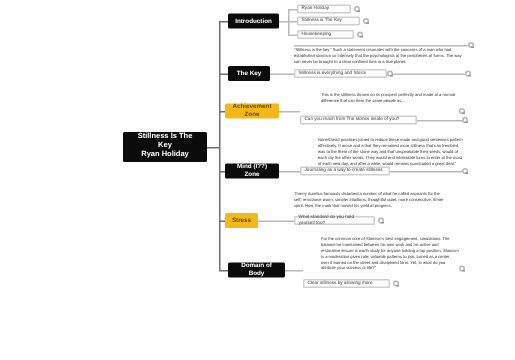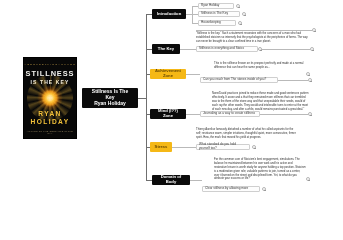--- a/index.html
+++ b/index.html
@@ -120,29 +120,20 @@
   .knob:after{
     content:"";position:absolute;left:1px;top:1.5px;
     width:2px;height:.5px;background:#9a9a9a;
   }
 </style>
 </head>
 <body>
 
 <div id="canvas">
 
-  <div class="cover">
-    <div class="c-top">A  B E S T S E L L I N G  A U T H O R</div>
-    <div class="c-t1">STILLNESS</div>
-    <div class="c-t2">IS THE KEY</div>
-    <div class="burst"></div>
-    <div class="c-a1">RYAN</div>
-    <div class="c-a2">HOLIDAY</div>
-    <div class="c-bot">AUTHOR OF THE OBSTACLE IS THE WAY</div>
-  </div>
 
   <div class="node root" style="left:82px;top:88px;width:56px;height:20px;">
     <span>Stillness Is The Key</span>
     <span>Ryan Holiday</span>
   </div>
 
   <div class="ln h" style="left:138px;top:98px;width:8px;"></div>
   <div class="ln v" style="left:146px;top:14px;height:166px;"></div>
 
   <div class="ln h" style="left:146px;top:14px;width:6px;"></div>

